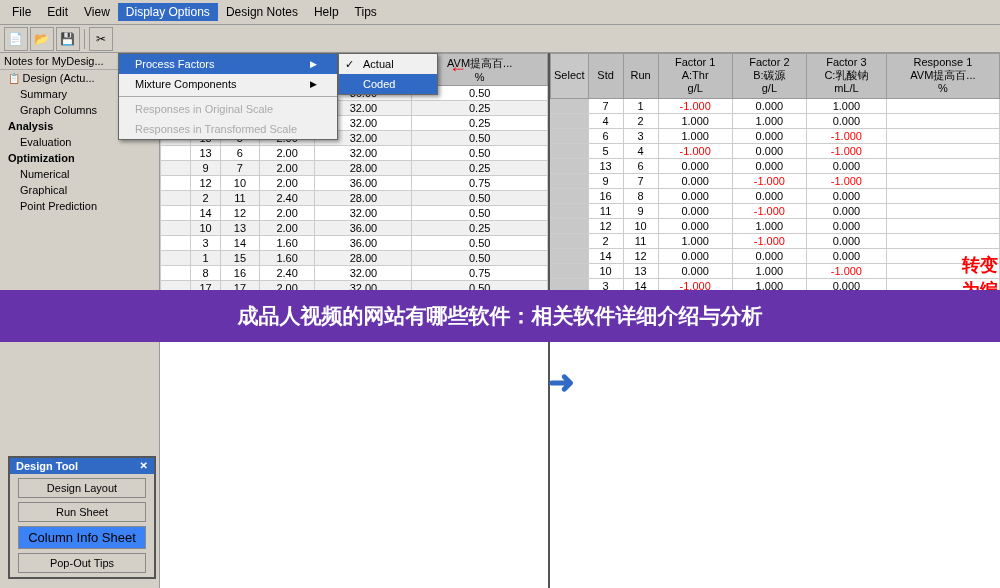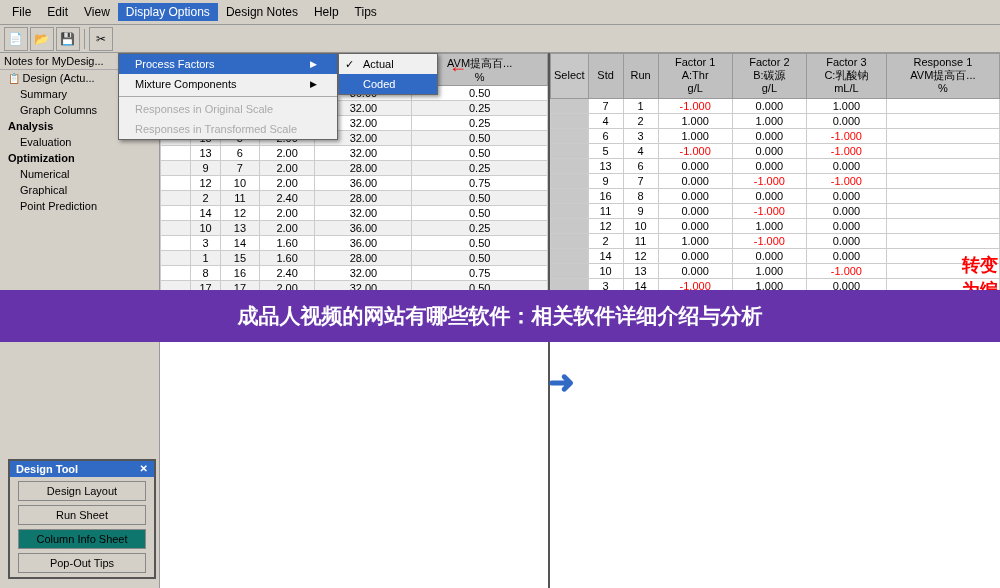--- a/index.html
+++ b/index.html
@@ -353,21 +353,21 @@
     </div>
   </div>
 
   <div style="position:absolute; left:8px; bottom:10px; width:148px; background:#d4d0c8; border:2px solid #555; z-index:5;">
     <div style="background:#316ac5; color:white; padding:2px 6px; display:flex; justify-content:space-between; align-items:flex-start; font-size:11px; font-weight:bold;">
       <span>Design Tool</span>
       <span style="cursor:pointer; font-size:10px;">✕</span>
     </div>
     <button style="display:block; width:calc(100% - 16px); margin:4px 8px 0 8px; padding:3px 6px; background:#d4d0c8; border:1px solid #888; text-align:center; cursor:pointer; font-size:11px;">Design Layout</button>
     <button style="display:block; width:calc(100% - 16px); margin:4px 8px 0 8px; padding:3px 6px; background:#d4d0c8; border:1px solid #888; text-align:center; cursor:pointer; font-size:11px;">Run Sheet</button>
-    <button style="display:block; width:calc(100% - 16px); margin:4px 8px 0 8px; padding:3px 6px; background:#0f766e; border:1px solid #888; text-align:center; cursor:pointer; font-size:11px;">Column Info Sheet</button>
+    <button style="display:block; width:calc(100% - 16px); margin:4px 8px 0 8px; padding:3px 6px; background:#3b82f6; border:1px solid #888; text-align:center; cursor:pointer; font-size:13px;">Column Info Sheet</button>
     <button style="display:block; width:calc(100% - 16px); margin:4px 8px 4px 8px; padding:3px 6px; background:#d4d0c8; border:1px solid #888; text-align:center; cursor:pointer; font-size:11px;">Pop-Out Tips</button>
   </div>
 
   <div style="position:absolute; top:0; left:0; width:100%; height:100%; z-index:15; pointer-events:none;">
 
     <div style="position:absolute; left:118px; top:0; background:#f0f0f0; border:1px solid #666; box-shadow:2px 2px 4px rgba(0,0,0,0.4); min-width:220px; pointer-events:auto;">
 
       <div style="padding:4px 20px 4px 16px; display:flex; align-items:center; justify-content:space-between; background:#316ac5; color:white; cursor:pointer; position:relative;">
         <span>Process Factors</span>
         <span style="font-size:9px;">▶</span>

